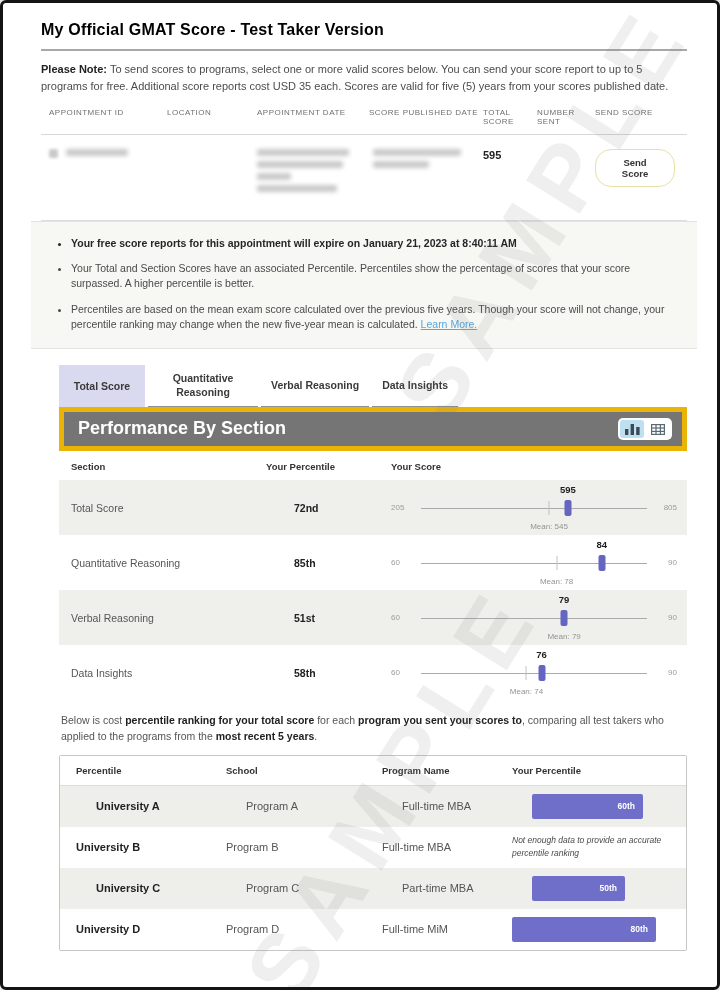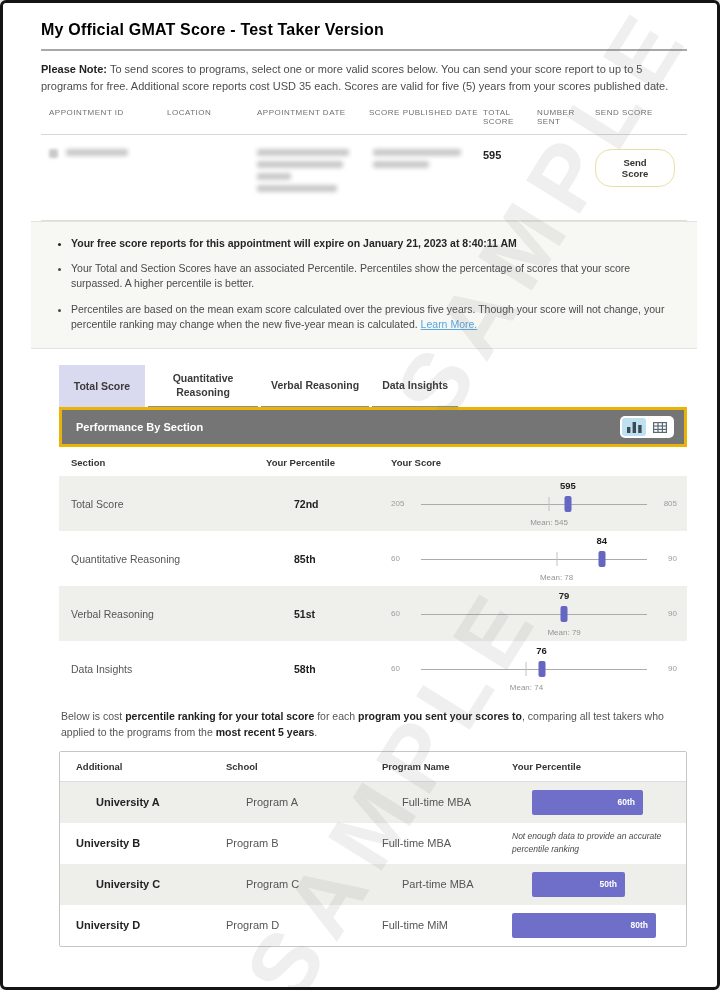--- a/index.html
+++ b/index.html
@@ -40,23 +40,23 @@
   .bullets a{color:#57a7e0;text-decoration:underline;cursor:pointer;}
 
   
   .tabs{display:flex;gap:3px;margin:16px 0 0 18px;}
   .tab{min-width:86px;max-width:110px;padding:6px 10px;font-size:10.5px;font-weight:600;color:#3a3a3a;
        background:#fff;text-align:center;display:flex;align-items:center;justify-content:center;
        height:42px;line-height:1.25;cursor:pointer;border-bottom:1.5px solid #8f8f8f;}
   .tab.active{background:#d9d9ef;border-bottom:none;}
 
   .sectionwrap{margin-left:18px;}
-  .bar-header{background:#757575;color:#fff;font-size:11px;font-weight:bold;
-              display:flex;justify-content:space-between;align-items:center;
-              padding:6px 10px 6px 14px;border:3px solid #eab308;}
+  .bar-header{background:#757575;color:#fff;font-size:18px;font-weight:bold;
+              display:flex;justify-content:space-between;align-items:flex-start;
+              padding:6px 10px 6px 14px;border:5px solid #eab308;}
   .view-toggle{background:#fff;border-radius:5px;padding:2px;display:flex;gap:2px;}
   .toggle-btn{width:24px;height:18px;border-radius:3px;display:flex;align-items:center;justify-content:center;cursor:pointer;background:#fff;}
   .toggle-btn.active{background:#bfe0f0;}
 
   .sec-cols{display:grid;grid-template-columns:195px 125px 1fr;font-size:9.5px;font-weight:bold;color:#333;
             padding:10px 0 8px 12px;}
   .sec-row{display:grid;grid-template-columns:195px 125px 1fr;align-items:center;height:55px;padding-left:12px;}
   .sec-row.alt{background:#efefec;}
   .sec-label{font-size:10.5px;color:#555;}
   .sec-pct{font-size:10.5px;font-weight:bold;color:#222;padding-left:28px;}
@@ -236,21 +236,21 @@
               <span class="sl-max">90</span>
             </div>
           </div>
         </div>
     </div>
 
     <div class="sectionwrap" style="margin-top:13px;">
       <p class="desc" id="prog-desc"><span>Below is cost </span><b>percentile ranking for your total score</b><span> for each </span><b>program you sent your scores to</b><span>, comparing all test takers who applied to the programs from the </span><b>most recent 5 years</b><span>.</span></p>
       <div class="prog-table">
         <div class="prog-head" id="prog-head">
-            <div>Additional</div>
+            <div>Percentile</div>
             <div>School</div>
             <div>Program Name</div>
             <div>Your Percentile</div>
           </div>
         <div id="prog-rows">
             <div class="prog-row alt">
               <div class="prog-inst">University A</div>
               <div class="prog-cell">Program A</div>
               <div class="prog-cell">Full-time MBA</div>
               <div>

